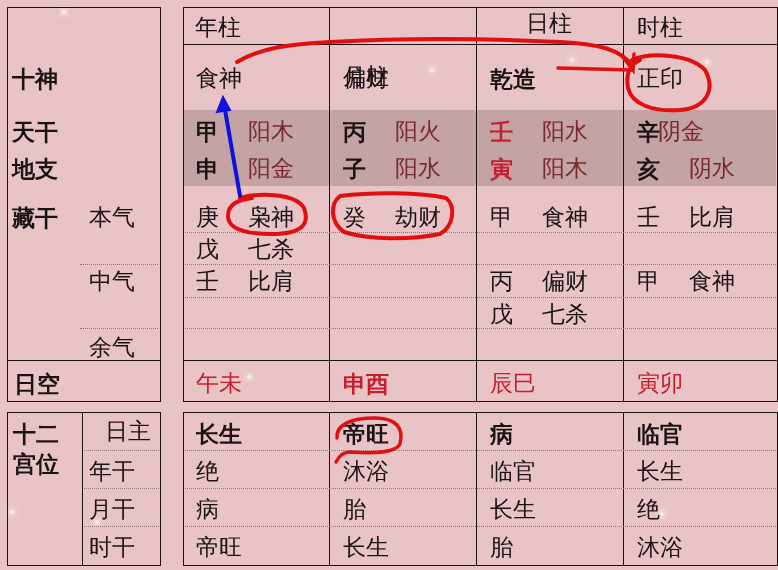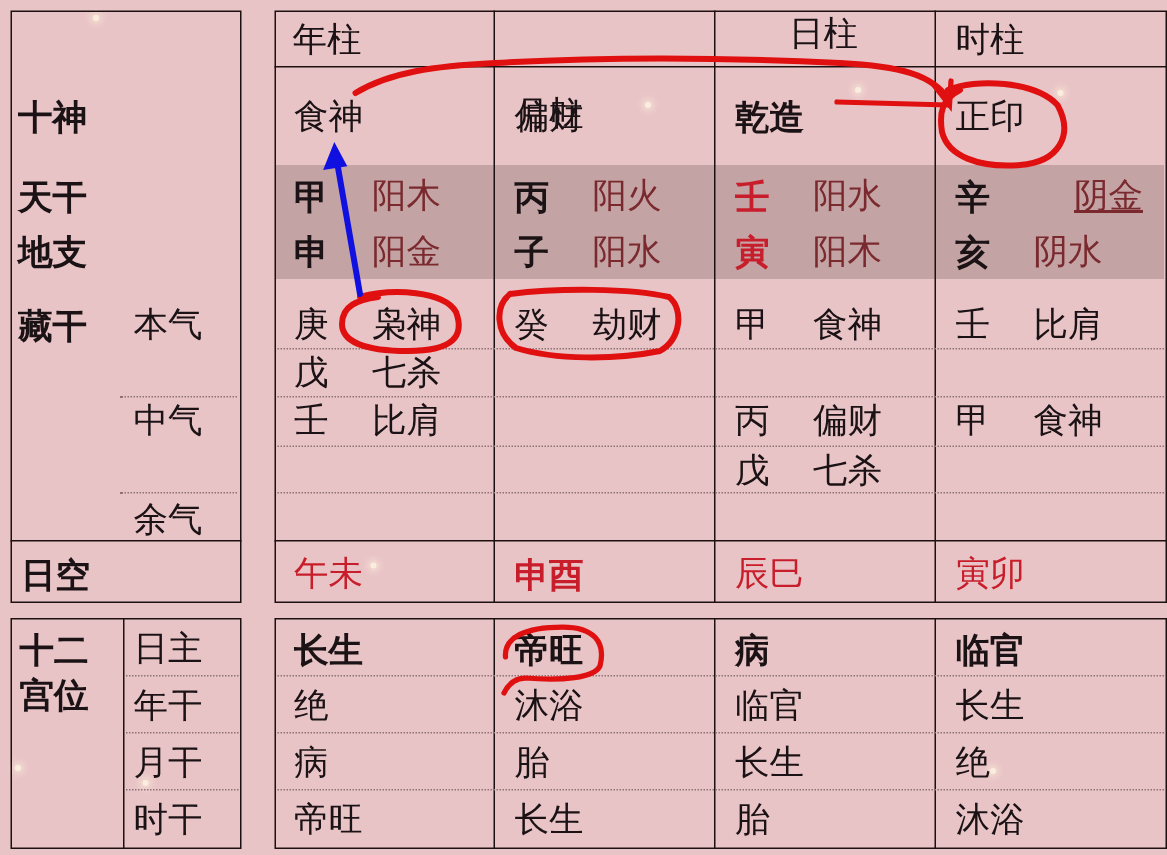--- a/index.html
+++ b/index.html
@@ -90,37 +90,37 @@
 <span class="t" style="left:542px;top:206px;">食神</span>
 <span class="t" style="left:490px;top:270px;">丙</span>
 <span class="t" style="left:542px;top:270px;">偏财</span>
 <span class="t" style="left:490px;top:303px;">戊</span>
 <span class="t" style="left:542px;top:303px;">七杀</span>
 <span class="t red" style="left:490px;top:372px;">辰巳</span>
 
 <span class="t" style="left:637px;top:16px;">时柱</span>
 <span class="t" style="left:637px;top:67px;">正印</span>
 <span class="t b" style="left:637px;top:120px;">辛</span>
-<span class="t dred" style="left:716px;top:120px;text-decoration:underline;">阴金</span>
+<span class="t dred" style="left:658px;top:120px;">阴金</span>
 <span class="t b" style="left:637px;top:157px;">亥</span>
 <span class="t dred" style="left:689px;top:157px;">阴水</span>
 <span class="t" style="left:637px;top:206px;">壬</span>
 <span class="t" style="left:689px;top:206px;">比肩</span>
 <span class="t" style="left:637px;top:270px;">甲</span>
 <span class="t" style="left:689px;top:270px;">食神</span>
 <span class="t red" style="left:637px;top:372px;">寅卯</span>
 
 <div class="box" style="left:7px;top:412px;width:154px;height:154px;"></div>
 <div class="vl" style="left:82px;top:412px;height:154px;"></div>
 <div class="dl" style="left:84px;top:450px;width:75px;"></div>
 <div class="dl" style="left:84px;top:488px;width:75px;"></div>
 <div class="dl" style="left:84px;top:526px;width:75px;"></div>
 <span class="t b" style="left:13px;top:422px;">十二</span>
 <span class="t b" style="left:13px;top:452px;">宫位</span>
-<span class="t" style="left:89px;top:422px;">日主</span>
+<span class="t" style="left:105px;top:422px;font-family:Liberation Mono, monospace;">日主</span>
 <span class="t" style="left:89px;top:460px;">年干</span>
 <span class="t" style="left:89px;top:498px;">月干</span>
 <span class="t" style="left:89px;top:536px;">时干</span>
 
 <div class="box" style="left:183px;top:412px;width:595px;height:154px;"></div>
 <div class="vl" style="left:329px;top:412px;height:154px;"></div>
 <div class="vl" style="left:476px;top:412px;height:154px;"></div>
 <div class="vl" style="left:623px;top:412px;height:154px;"></div>
 <div class="dl" style="left:185px;top:450px;width:591px;"></div>
 <div class="dl" style="left:185px;top:488px;width:591px;"></div>

